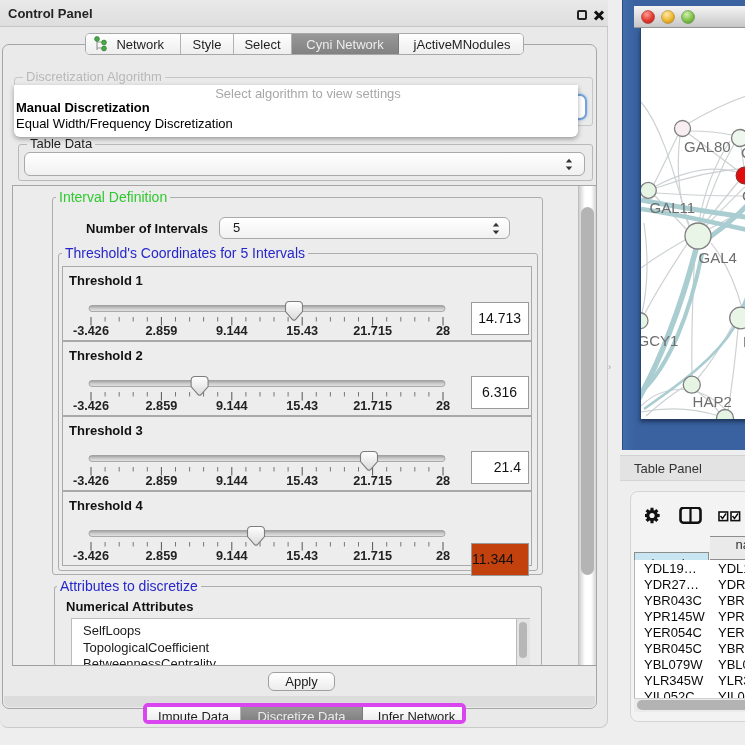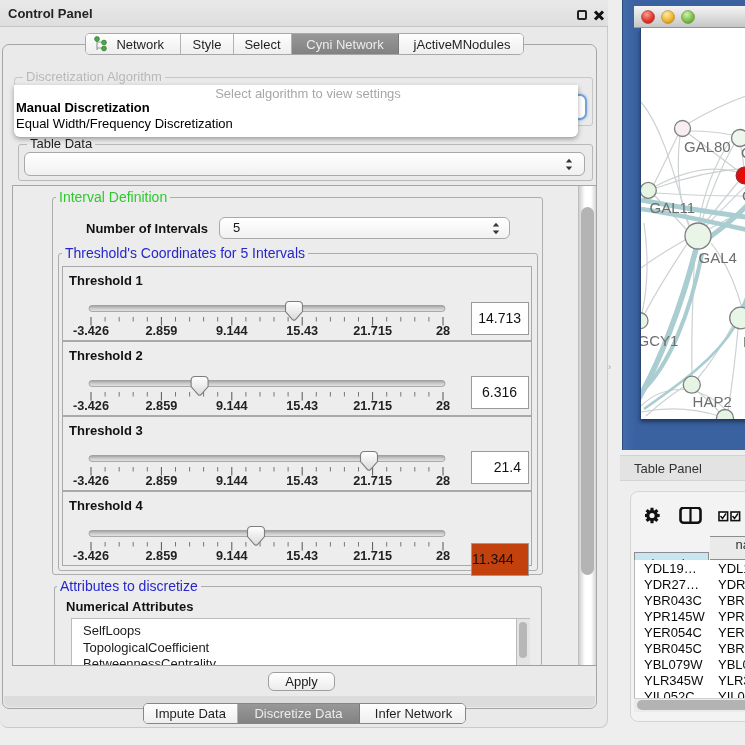--- a/index.html
+++ b/index.html
@@ -291,21 +291,21 @@
   <div class="abs" style="left:71px;top:618px;width:459px;height:48px;background:#fff;border:1px solid #bbb;border-bottom:none;overflow:hidden;">
     <div style="margin:4px 0 0 11px;font-size:13px;color:#1a1a1a;line-height:16.5px;">SelfLoops<br>TopologicalCoefficient<br>BetweennessCentrality</div>
   </div>
   <div class="abs" style="left:516px;top:619px;width:14px;height:47px;background:#e4e4e4;border-left:1px solid #bbb;"></div>
   <div class="abs" style="left:518.5px;top:622px;width:8.5px;height:36px;background:#b7b7b7;border-radius:4px;"></div>
 
   <div class="abs" style="left:12px;top:665px;width:585px;height:1px;background:#9f9f9f;"></div>
 
   <div class="abs" style="left:268px;top:672px;width:67px;height:19px;background:linear-gradient(#ffffff,#ececec);border:1px solid #9f9f9f;border-radius:6px;text-align:center;font-size:13px;line-height:17px;color:#1a1a1a;">Apply</div>
 
-  <div class="abs" style="left:143px;top:703px;width:323px;height:21px;border:1px solid #d946ef;border-radius:5px;overflow:hidden;white-space:nowrap;background:#fff;">
+  <div class="abs" style="left:143px;top:703px;width:323px;height:21px;border:4px solid #d946ef;border-radius:5px;overflow:hidden;white-space:nowrap;background:#fff;">
     <div class="seg" style="width:94px;line-height:20px;">Impute Data</div><div class="seg on" style="width:122px;line-height:20px;">Discretize Data</div><div class="seg" style="width:107px;line-height:20px;border-right:none;">Infer Network</div>
   </div>
 </div>
 
 <div class="abs" style="left:14px;top:85px;width:564px;height:52px;background:#fff;border-radius:0 0 6px 6px;box-shadow:0 2px 5px rgba(0,0,0,0.35);z-index:30;">
   <div class="abs" style="left:0;top:1px;width:564px;text-align:center;font-size:13px;color:#a7a7a7;padding-left:24px;">Select algorithm to view settings</div>
   <div class="abs" style="left:2px;top:15px;font-size:13px;font-weight:bold;color:#000;">Manual Discretization</div>
   <div class="abs" style="left:2px;top:31px;font-size:13px;color:#000;">Equal Width/Frequency Discretization</div>
 </div>
 

